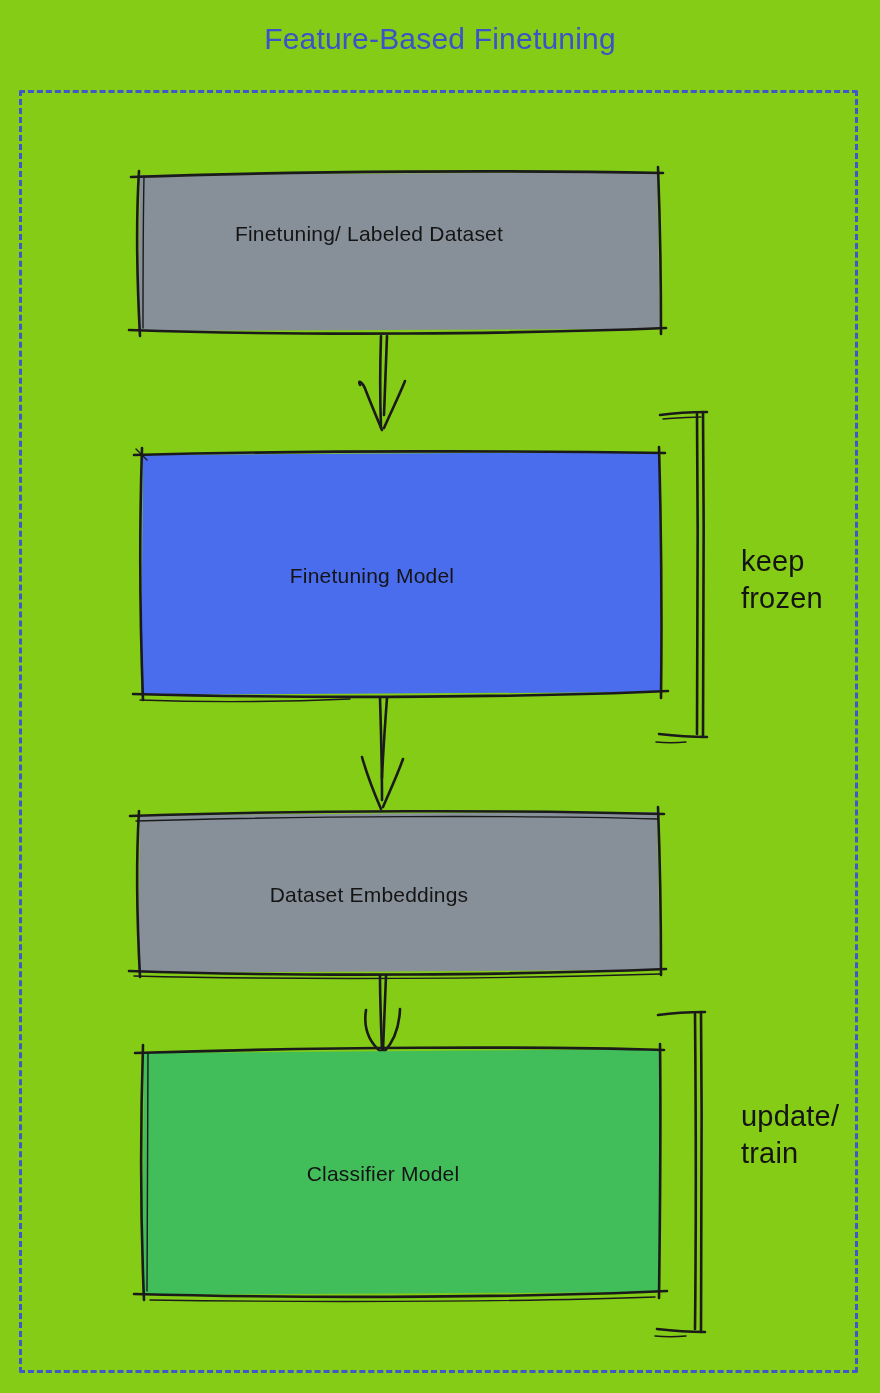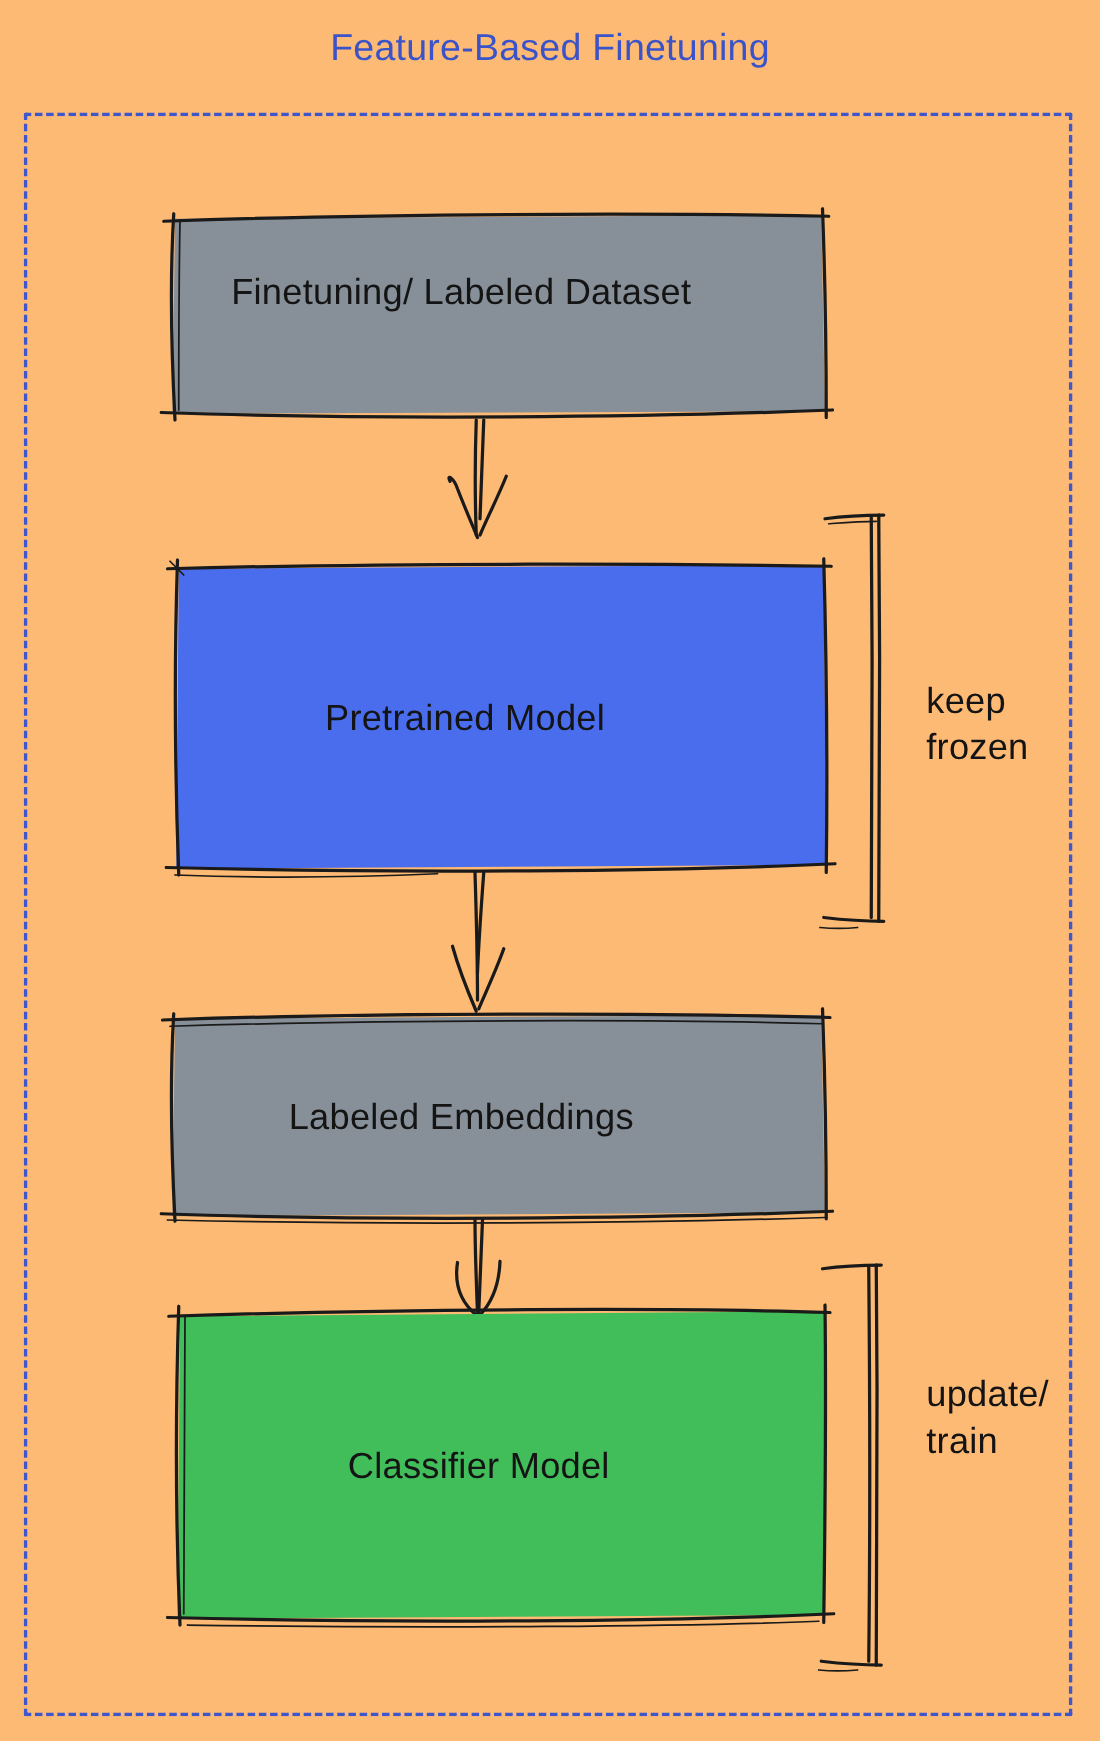--- a/index.html
+++ b/index.html
@@ -1,20 +1,20 @@
 <!DOCTYPE html>
 <html><head>
 <meta charset="utf-8">
 <style>
   html, body { margin: 0; padding: 0; background: #ffffff; }
   .canvas {
     position: relative;
     width: 880px;
     height: 1393px;
-    background: #fdba74;
+    background: #84cc16;
     font-family: "Liberation Sans", sans-serif;
     overflow: hidden;
   }
   .title {
     position: absolute;
     left: 0; right: 0; top: 22px;
     text-align: center;
     font-size: 30px;
     letter-spacing: 0.2px;
   }
@@ -36,21 +36,21 @@
     stroke: currentColor;
     stroke-width: 2.6;
     stroke-linecap: round;
   }
   .sk.thin { stroke-width: 1.4; }
   .node-label {
     position: absolute;
     display: flex;
     align-items: center;
     justify-content: center;
-    font-size: 29px;
+    font-size: 21px;
     letter-spacing: 0.2px;
     white-space: nowrap;
     pointer-events: none;
   }
   #label-dataset    { left:137px; top:172px; width:524px; height:158px; transform: translate(-30px,-17px); }
   #label-pretrained { left:140px; top:452px; width:522px; height:243px; transform: translate(-29px,2px); }
   #label-embeddings { left:137px; top:812px; width:524px; height:161px; transform: translate(-30px,2px); }
   #label-classifier { left:140px; top:1050px; width:522px; height:245px; transform: translate(-18px,1px); text-align: right; }
   .side-note {
     position: absolute;
@@ -146,23 +146,23 @@
       <path class="sk" d="M658,1015 C672,1013 688,1012 705,1012"></path>
       <path class="sk" d="M701,1012 C702,1120 702,1240 701,1332"></path>
       <path class="sk" d="M695,1014 C696,1120 696,1240 695,1329"></path>
       <path class="sk" d="M657,1329 C674,1331 690,1332 705,1332"></path>
       <path class="sk thin" d="M655,1336 C665,1337 675,1337 686,1336"></path>
     </g>
   </svg>
 
   <div class="node-label" id="label-dataset" style="color: rgb(20, 20, 20);">Finetuning/ Labeled Dataset</div>
 
-  <div class="node-label" id="label-pretrained" style="color: rgb(20, 20, 20);">Pretrained Model</div>
+  <div class="node-label" id="label-pretrained" style="color: rgb(20, 20, 20);">Finetuning Model</div>
 
-  <div class="node-label" id="label-embeddings" style="color: rgb(20, 20, 20);">Labeled Embeddings</div>
+  <div class="node-label" id="label-embeddings" style="color: rgb(20, 20, 20);">Dataset Embeddings</div>
 
   <div class="node-label" id="label-classifier" style="color: rgb(20, 20, 20);">Classifier Model</div>
 
   <div class="side-note" id="note-frozen" style="color: rgb(20, 20, 20); margin-top: 47px;">
     <span>keep</span>
     <span>frozen</span>
   </div>
 
   <div class="side-note" id="note-train" style="color: rgb(20, 20, 20);">
     <span>update/</span>

